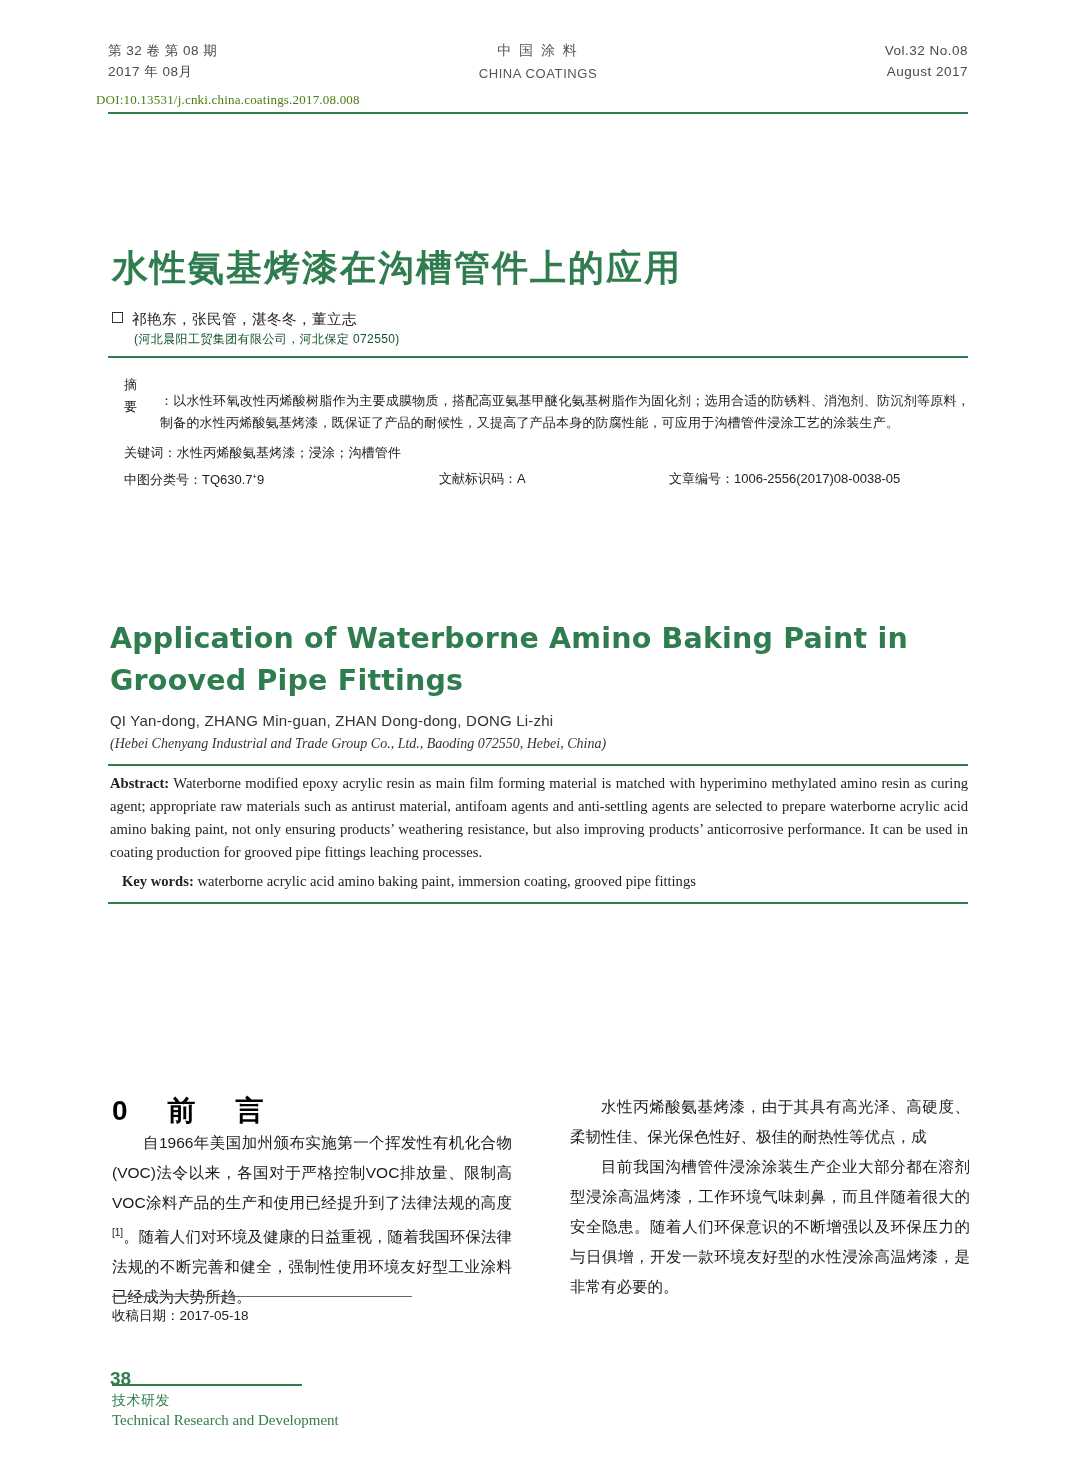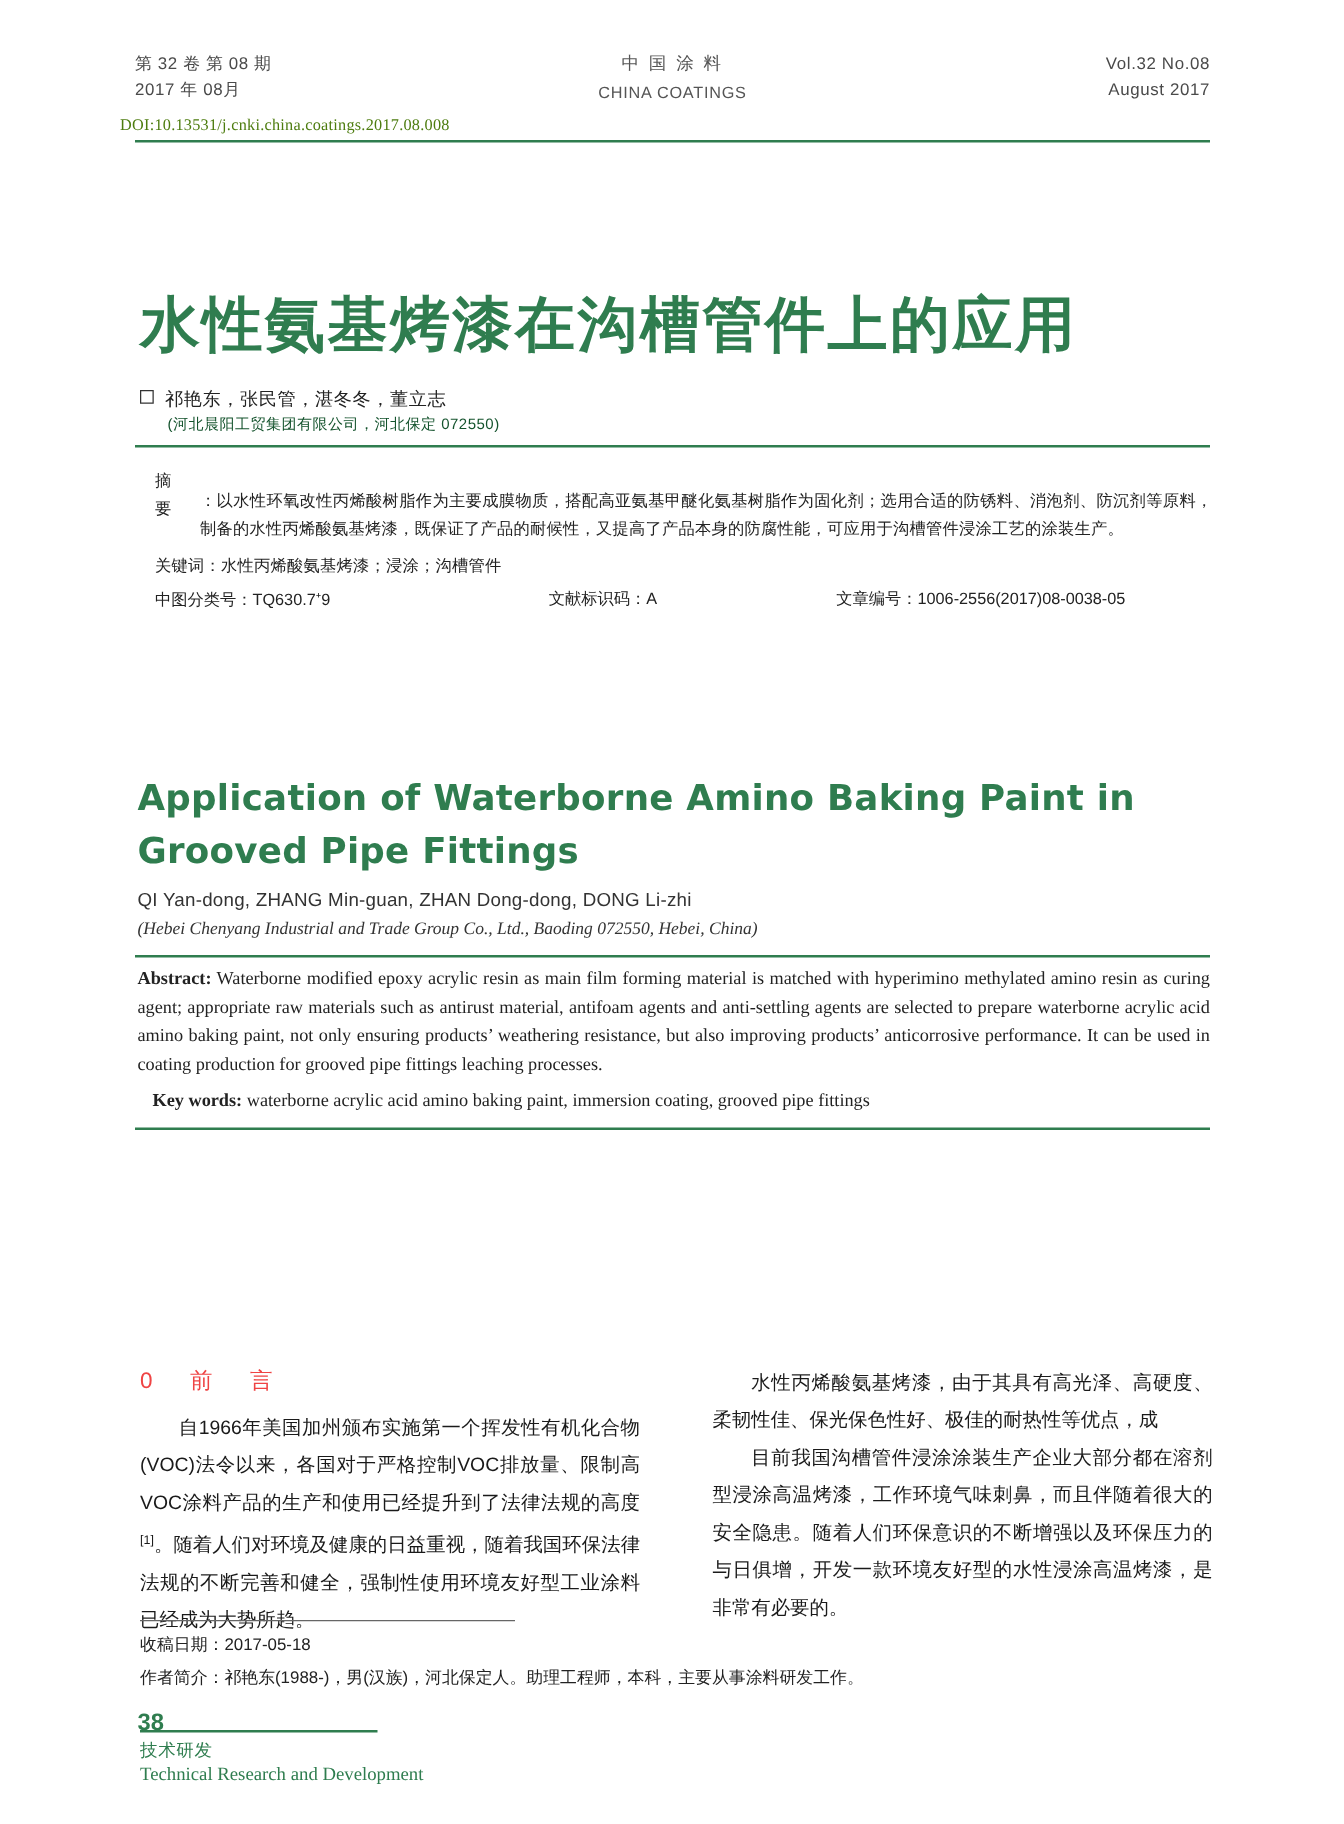--- a/index.html
+++ b/index.html
@@ -78,25 +78,25 @@
     left: 108px;
     top: 112px;
     width: 860px;
     height: 2px;
     background: #2f7d4f;
   }
   
   .cn-title {
     position: absolute;
     left: 112px;
-    top: 228px;
+    top: 244px;
     width: 860px;
     font-family: "DejaVu Sans", sans-serif;
     font-weight: bold;
-    font-size: 48px;
+    font-size: 36px;
     letter-spacing: 2px;
     color: #2f7d4f;
     white-space: nowrap;
   }
   .authors-cn {
     position: absolute;
     left: 112px;
     top: 310px;
     font-size: 14.5px;
     color: #222;
@@ -235,23 +235,23 @@
     top: 902px;
     width: 860px;
     height: 1.5px;
     background: #2f7d4f;
   }
   
   .sec-head {
     position: absolute;
     left: 112px;
     top: 1092px;
-    font-size: 18px;
-    font-weight: normal;
-    color: #ef4444;
+    font-size: 28px;
+    font-weight: bold;
+    color: #000000;
     letter-spacing: 6px;
   }
   .col-left {
     position: absolute;
     left: 112px;
     top: 1128px;
     width: 400px;
     font-size: 15.5px;
     line-height: 30px;
     color: #1a1a1a;
@@ -386,21 +386,20 @@
   </div>
 
   <div class="col-right">
     <p>水性丙烯酸氨基烤漆，由于其具有高光泽、高硬度、柔韧性佳、保光保色性好、极佳的耐热性等优点，成</p>
     <p>目前我国沟槽管件浸涂涂装生产企业大部分都在溶剂型浸涂高温烤漆，工作环境气味刺鼻，而且伴随着很大的安全隐患。随着人们环保意识的不断增强以及环保压力的与日俱增，开发一款环境友好型的水性浸涂高温烤漆，是非常有必要的。</p>
   </div>
 
   <div class="foot-rule"></div>
   <div class="foot-note">
     <div>收稿日期：2017-05-18</div>
-    <div>作者简介：祁艳东(1988-)，男(汉族)，河北保定人。助理工程师，本科，主要从事涂料研发工作。</div>
   </div>
 
   <div class="page-num">38</div>
   <div class="foot-rule2"></div>
   <div class="foot-cn">技术研发</div>
   <div class="foot-en">Technical Research and Development</div>
 
 </div>
 
 </body></html>

